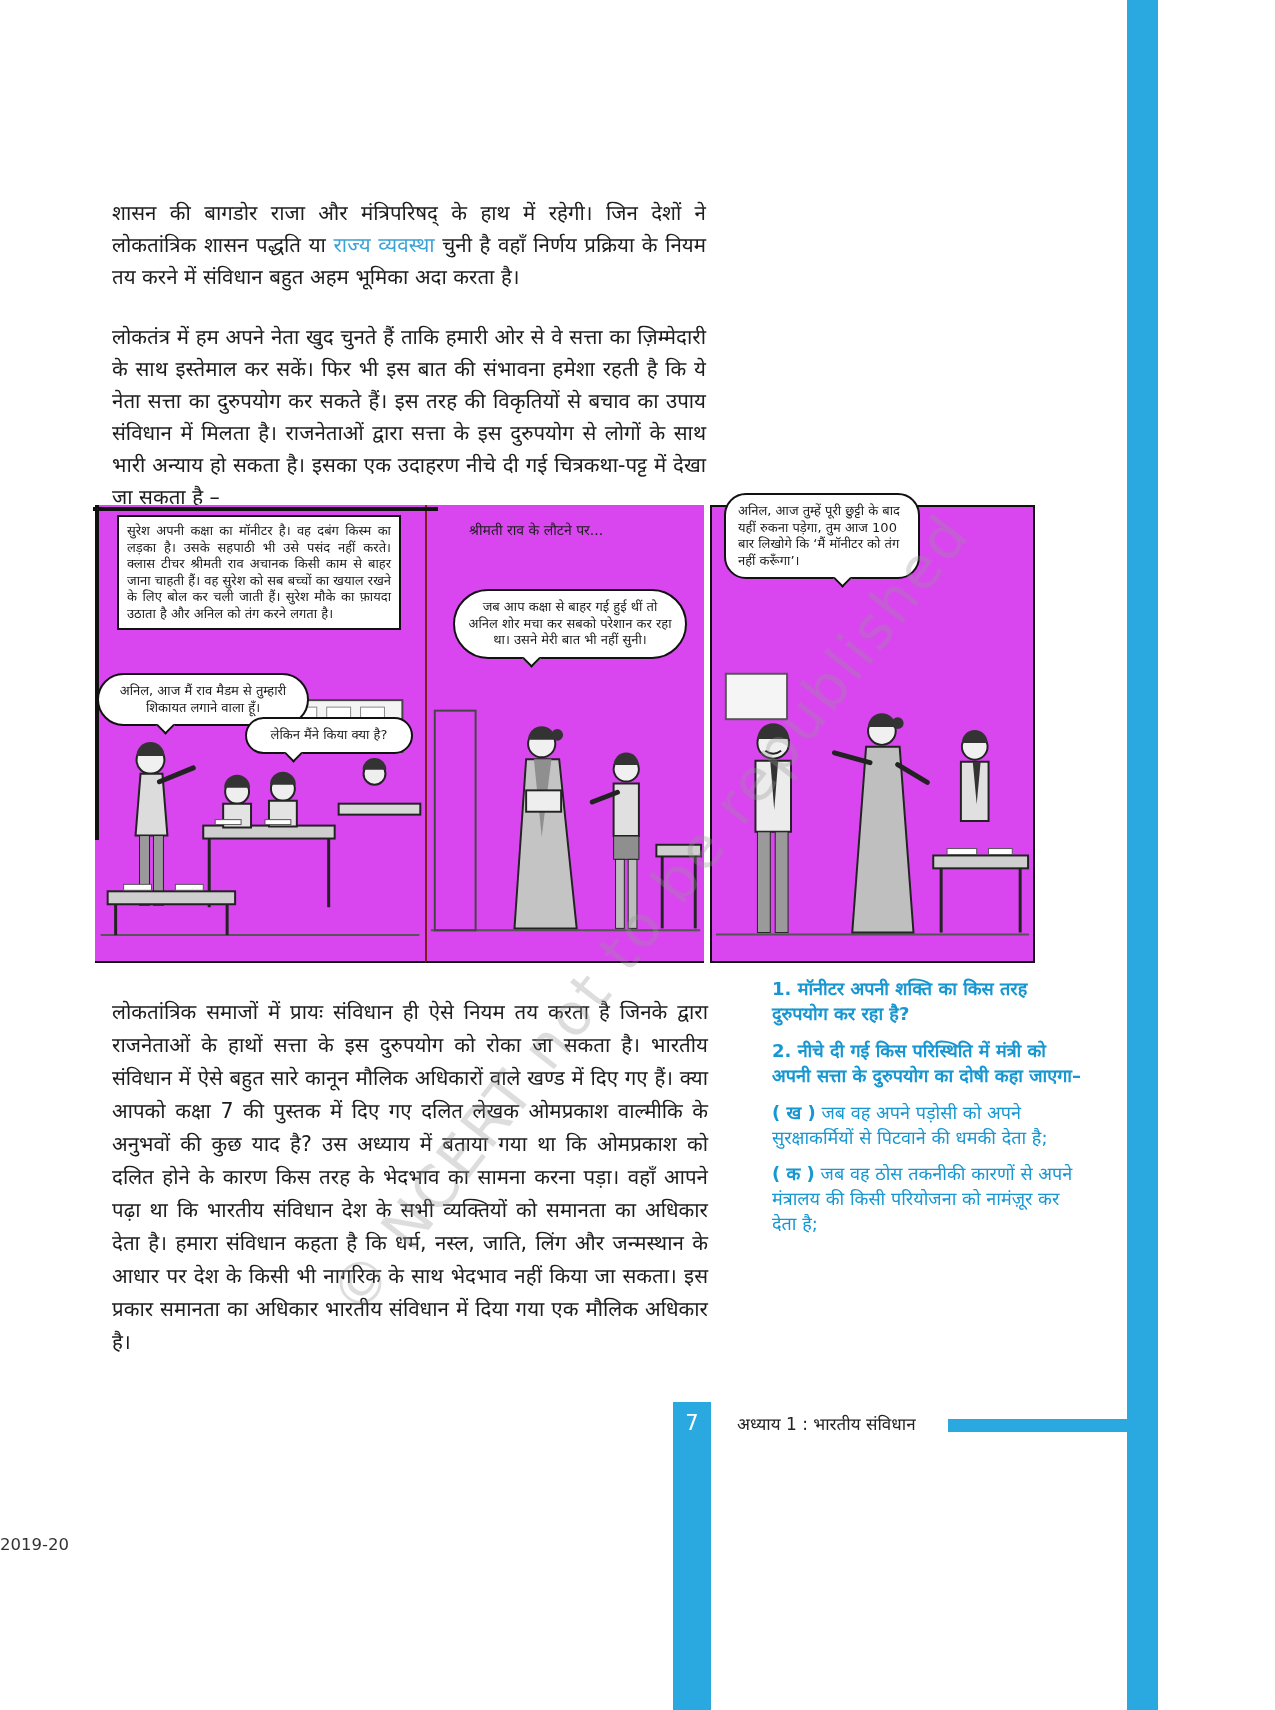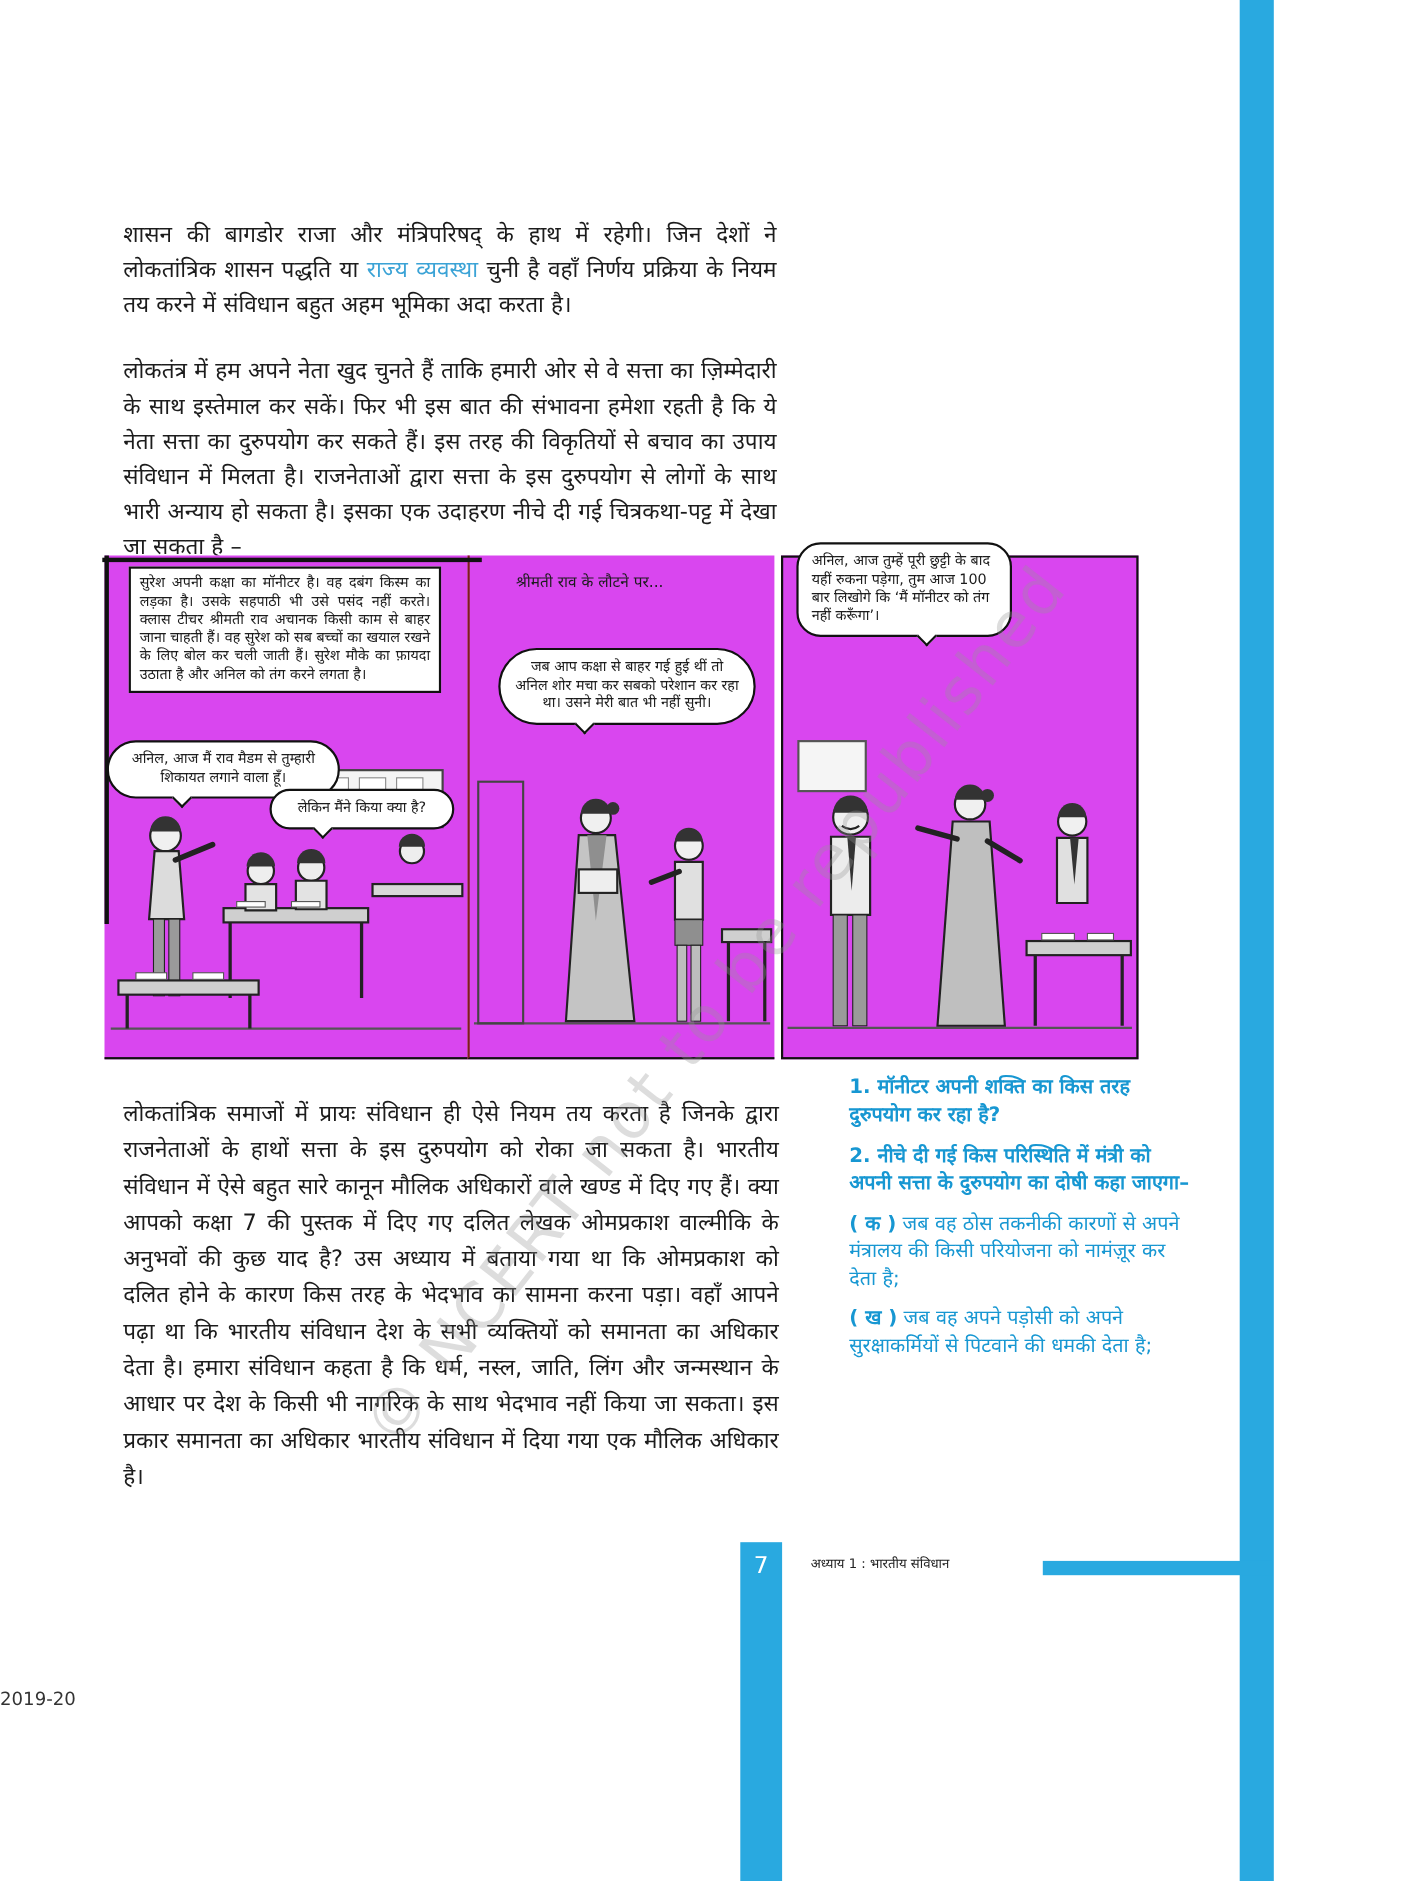--- a/index.html
+++ b/index.html
@@ -63,21 +63,21 @@
   
   .questions{position:absolute;left:728px;top:976px;width:312px;color:var(--question);
              font-size:18px;line-height:25px;margin-left:44px;}
   .q{margin:0 0 12px 0;font-weight:bold;}
   .opt{margin:0 0 11px 0;font-weight:normal;}
   .opt .marker{font-weight:bold;}
 
   
   .page-bar{position:absolute;left:673px;top:1402px;width:38px;height:308px;background:var(--accent);
             color:#fff;text-align:center;font-size:21px;padding-top:9px;}
-  .chapter{position:absolute;left:737px;top:1412px;font-size:12px;color:#222;white-space:nowrap;}
+  .chapter{position:absolute;left:737px;top:1412px;font-size:17px;color:#222;white-space:nowrap;}
   .chapter-bar{position:absolute;left:948px;top:1419px;width:209px;height:13px;background:var(--accent);}
   .year{position:absolute;left:0;top:1535px;width:1180px;font-size:16.5px;color:#333;}
 
   
   .watermark{
     position:absolute;left:120px;top:880px;width:1060px;text-align:center;
     transform:rotate(-52deg);font-size:58px;letter-spacing:3px;white-space:nowrap;
     color:rgba(150,150,150,0.32);z-index:40;pointer-events:none;
   }
 </style>
@@ -220,22 +220,22 @@
         <div class="tail"></div>
       </div>
     </div>
   </div>
 
   <p class="para para3">लोकतांत्रिक समाजों में प्रायः संविधान ही ऐसे नियम तय करता है जिनके द्वारा राजनेताओं के हाथों सत्ता के इस दुरुपयोग को रोका जा सकता है। भारतीय संविधान में ऐसे बहुत सारे कानून मौलिक अधिकारों वाले खण्ड में दिए गए हैं। क्या आपको कक्षा 7 की पुस्तक में दिए गए दलित लेखक ओमप्रकाश वाल्मीकि के अनुभवों की कुछ याद है? उस अध्याय में बताया गया था कि ओमप्रकाश को दलित होने के कारण किस तरह के भेदभाव का सामना करना पड़ा। वहाँ आपने पढ़ा था कि भारतीय संविधान देश के सभी व्यक्तियों को समानता का अधिकार देता है। हमारा संविधान कहता है कि धर्म, नस्ल, जाति, लिंग और जन्मस्थान के आधार पर देश के किसी भी नागरिक के साथ भेदभाव नहीं किया जा सकता। इस प्रकार समानता का अधिकार भारतीय संविधान में दिया गया एक मौलिक अधिकार है।</p>
 
   <div class="questions">
     <p class="q">1. मॉनीटर अपनी शक्ति का किस तरह दुरुपयोग कर रहा है?</p>
     <p class="q">2. नीचे दी गई किस परिस्थिति में मंत्री को अपनी सत्ता के दुरुपयोग का दोषी कहा जाएगा–</p>
+    <p class="opt"><span class="marker">( ख )</span><span> जब वह अपने पड़ोसी को अपने सुरक्षाकर्मियों से पिटवाने की धमकी देता है;</span></p>
     <p class="opt"><span class="marker">( क )</span><span> जब वह ठोस तकनीकी कारणों से अपने मंत्रालय की किसी परियोजना को नामंज़ूर कर देता है;</span></p>
-    <p class="opt"><span class="marker">( ख )</span><span> जब वह अपने पड़ोसी को अपने सुरक्षाकर्मियों से पिटवाने की धमकी देता है;</span></p>
   </div>
 
   <div class="page-bar">
     <span>7</span>
   </div>
   <div class="chapter">अध्याय 1 : भारतीय संविधान</div>
   <div class="chapter-bar"></div>
   <div class="year">2019-20</div>
 
   <div class="watermark">© NCERT not to be republished</div>

